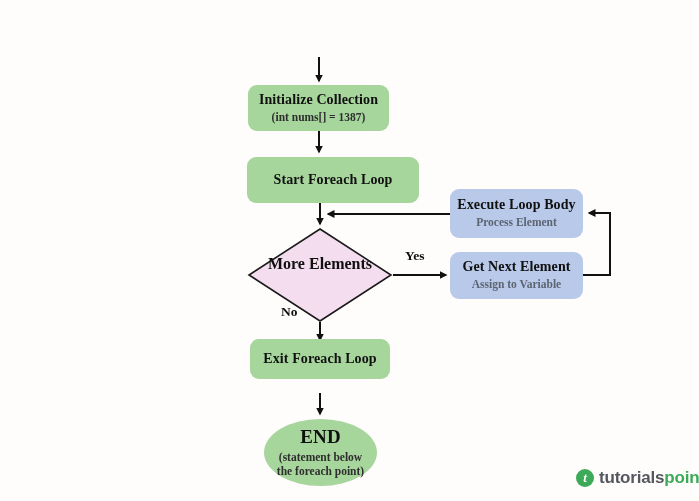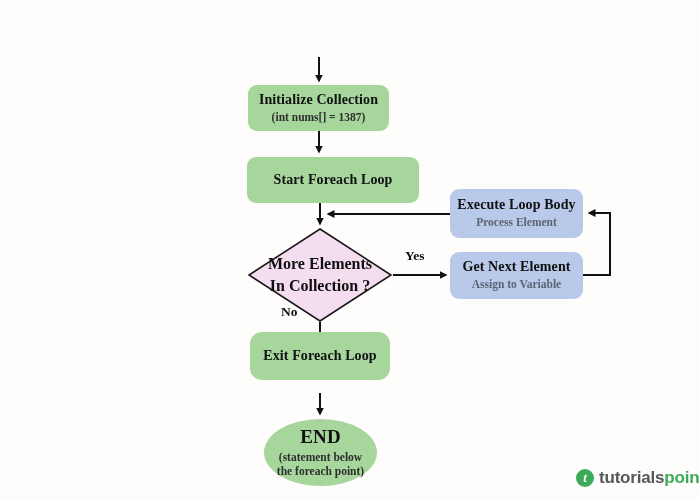--- a/index.html
+++ b/index.html
@@ -117,37 +117,36 @@
     <div class="title">Initialize Collection</div>
     <div class="subtitle">(int nums[] = 1387)</div>
   </div>
 
   <div class="node rect green" style="left:247px; top:157px; width:172px; height:46px;">
     <div class="title">Start Foreach Loop</div>
   </div>
 
   <div class="decision-label">
     <div>More Elements</div>
-    <div>In Collection ?</div>
   </div>
 
   <div class="edge-label label-yes">Yes</div>
   <div class="edge-label label-no">No</div>
 
   <div class="node rect blue" style="left:450px; top:189px; width:133px; height:49px;">
     <div class="title">Execute Loop Body</div>
     <div class="subtitle">Process Element</div>
   </div>
 
   <div class="node rect blue" style="left:450px; top:252px; width:133px; height:47px;">
     <div class="title">Get Next Element</div>
     <div class="subtitle">Assign to Variable</div>
   </div>
 
-  <div class="node rect green" style="left:250px; top:332px; width:140px; height:48px;border-radius:12px;">
+  <div class="node rect green" style="left:250px; top:339px; width:140px; height:40px;">
     <div class="title">Exit Foreach Loop</div>
   </div>
 
   <div class="node ellipse green" style="left:264px; top:419px; width:113px; height:67px;">
     <div class="title" style="font-size:19px;">END</div>
     <div class="subtitle end-sub">(statement below the foreach point)</div>
   </div>
 
   <div class="brand">
     <div class="brand-icon">t</div>

